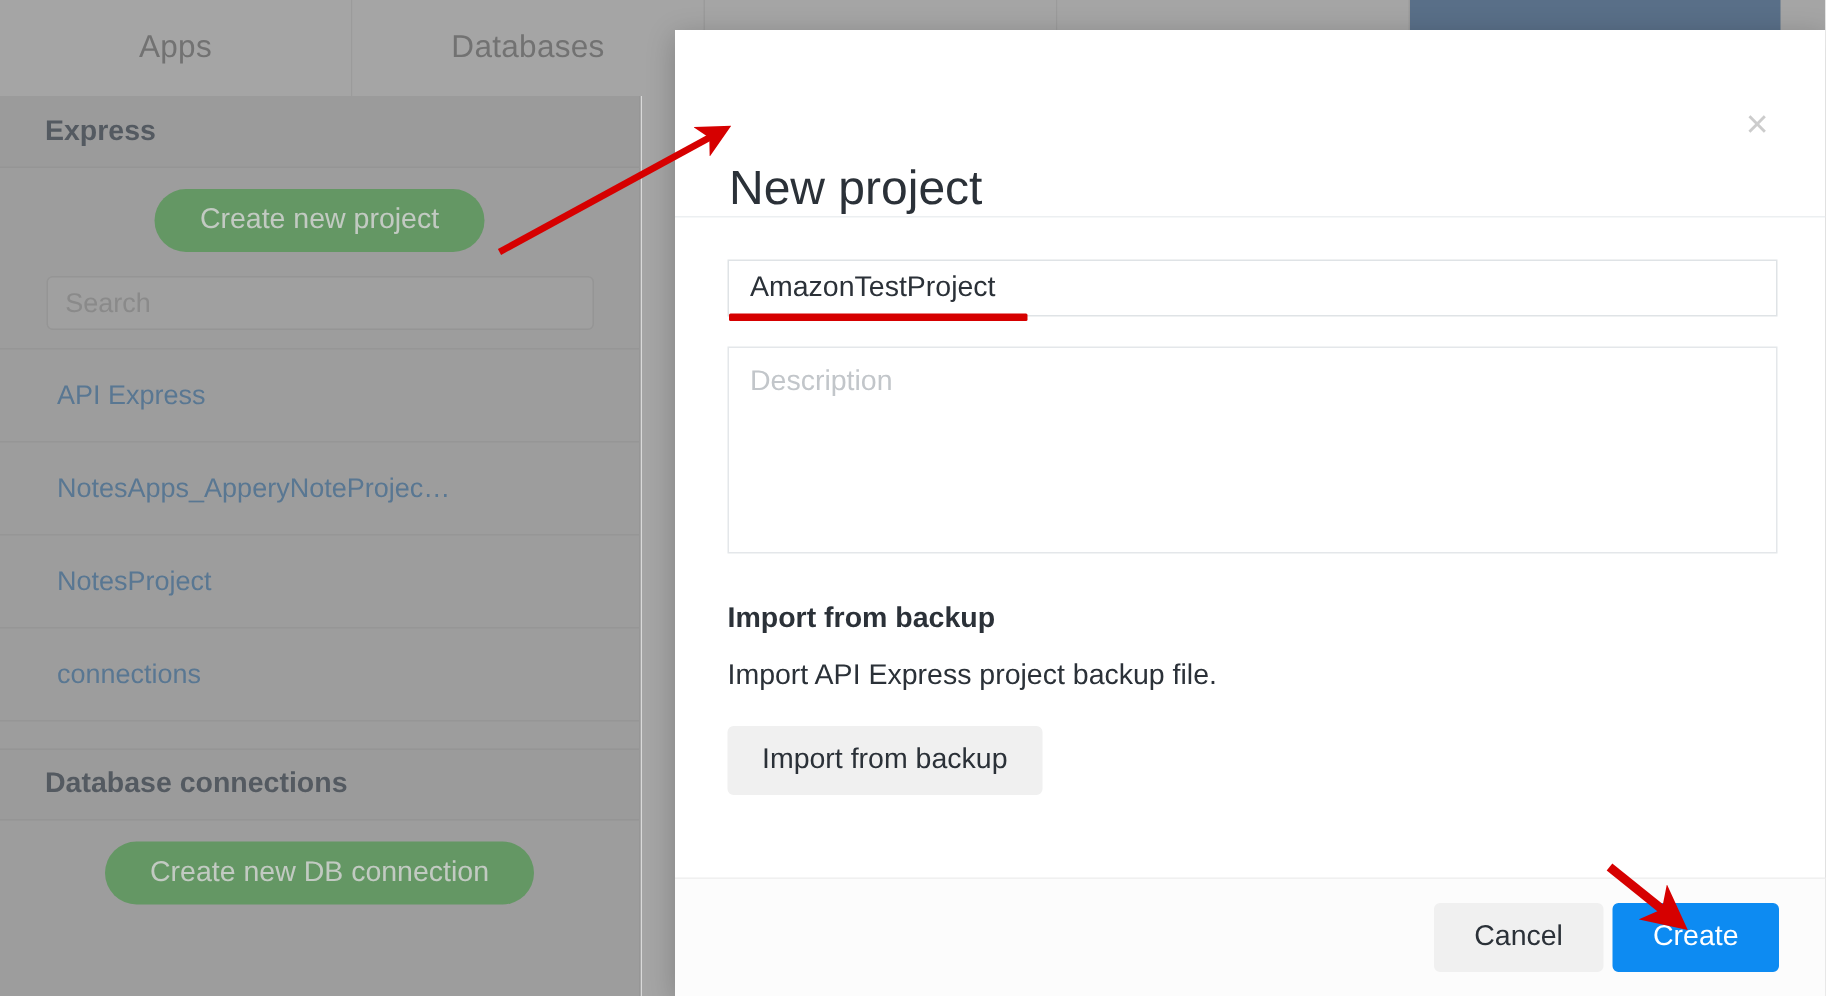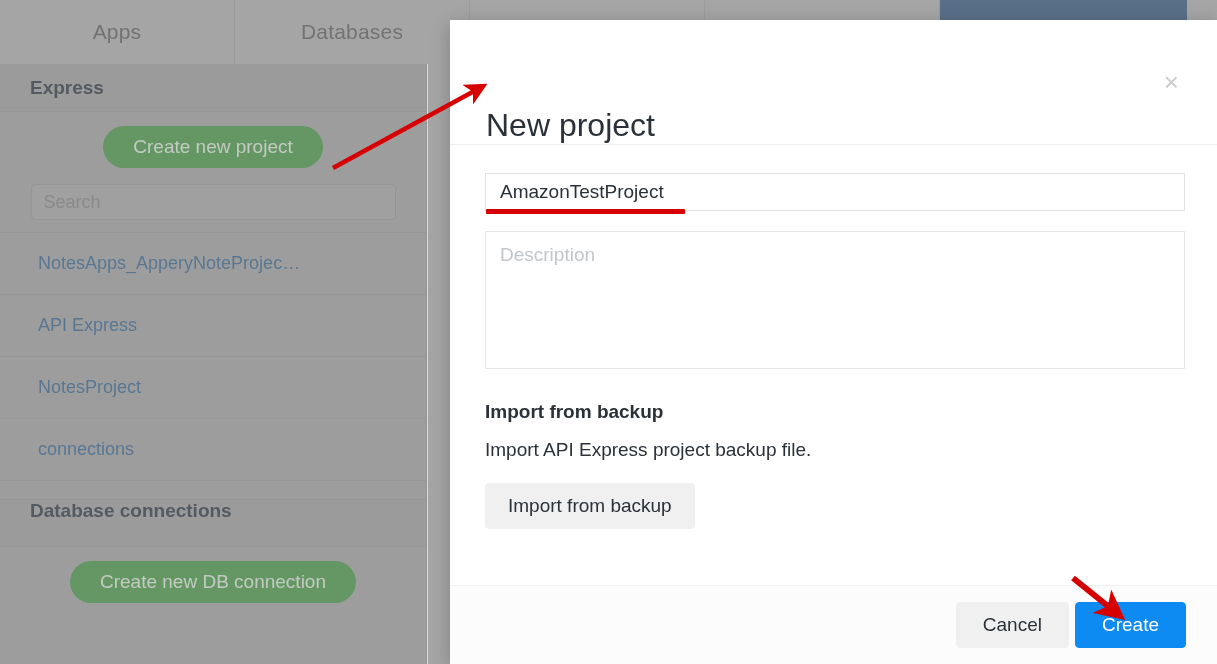--- a/index.html
+++ b/index.html
@@ -117,20 +117,21 @@
     border-bottom: 1px solid #a9a9a9;
     cursor: pointer;
     white-space: nowrap;
     overflow: hidden;
   }
   .sb-spacer { height: 18px; }
 
   .sb-header2 {
     height: 48px;
     display: flex;
+    align-items: center;
     padding-left: 30px;
     font-size: 19px;
     font-weight: bold;
     color: #555d66;
     background: #b0b0b0;
     border-top: 1px solid #a8a8a8;
     border-bottom: 1px solid #a8a8a8;
   }
 
   .bg-main {
@@ -326,24 +327,24 @@
       <div class="sb-btn-wrap">
         <button class="btn-green">Create new project</button>
       </div>
 
       <div class="sb-search-wrap">
         <input class="sb-search" type="text" placeholder="Search" style="">
       </div>
 
       <div class="sb-list">
         <div class="sb-item">
-          <span>NotesApps_ApperyNoteProjec…</span>
+          <span>API Express</span>
         </div>
         <div class="sb-item">
-          <span>API Express</span>
+          <span>NotesApps_ApperyNoteProjec…</span>
         </div>
         <div class="sb-item">
           <span>NotesProject</span>
         </div>
         <div class="sb-item">
           <span>connections</span>
         </div>
       </div>
 
       <div class="sb-spacer"></div>

